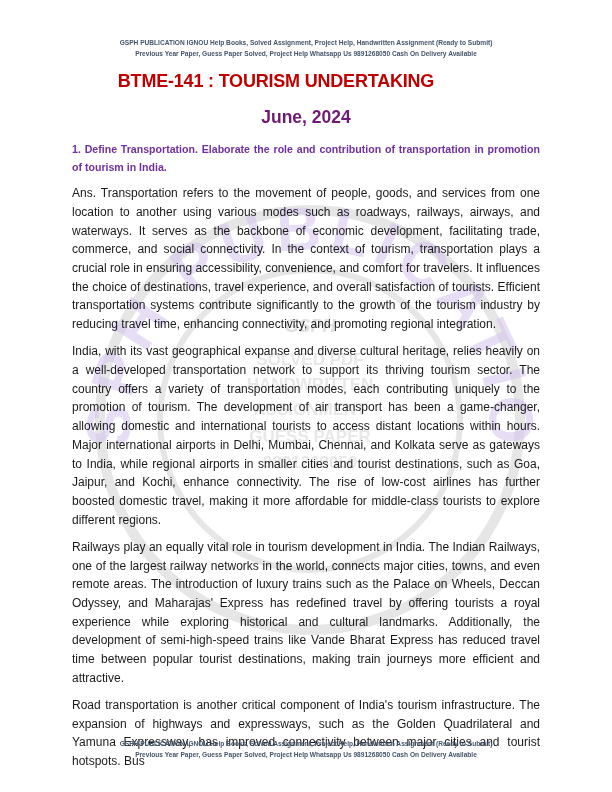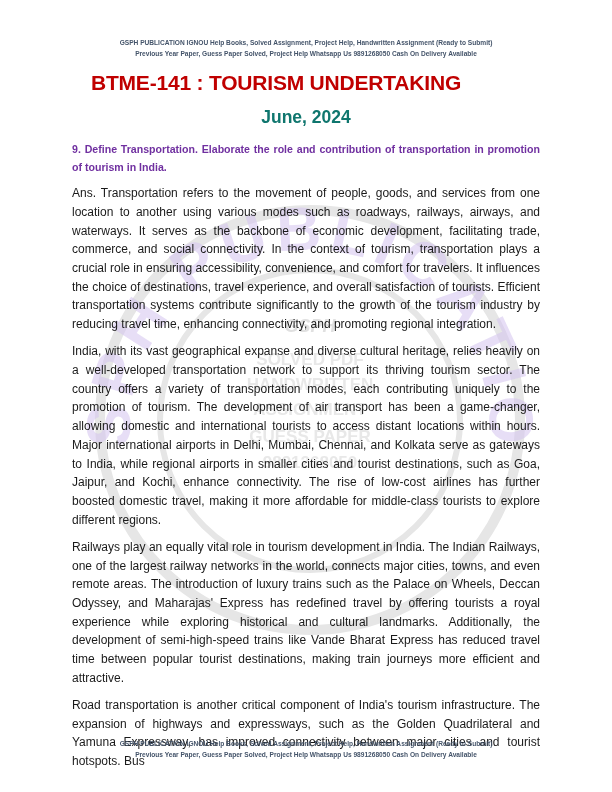--- a/index.html
+++ b/index.html
@@ -42,35 +42,35 @@
       z-index: 1;
     }
     .header { top: 37px; }
     .footer { top: 738px; }
     .title {
       position: absolute;
       top: 71px;
       left: 0;
       width: 552px;
       text-align: center;
-      font-size: 21px;
+      font-size: 18px;
       font-weight: bold;
       color: #c00000;
       letter-spacing: -0.2px;
       z-index: 1;
     }
     .subtitle {
       position: absolute;
       top: 107px;
       left: 0;
       width: 612px;
       text-align: center;
       font-size: 17.5px;
       font-weight: bold;
-      color: #0f766e;
+      color: #701a75;
       z-index: 1;
     }
     .content {
       position: absolute;
       left: 72px;
       top: 141px;
       width: 468px;
       z-index: 1;
     }
     .question {
@@ -117,21 +117,21 @@
 
   <div class="header">
     <div>GSPH PUBLICATION IGNOU Help Books, Solved Assignment, Project Help, Handwritten Assignment (Ready to Submit)</div>
     <div>Previous Year Paper, Guess Paper Solved, Project Help Whatsapp Us 9891268050 Cash On Delivery Available</div>
   </div>
 
   <div class="title">BTME-141 : TOURISM UNDERTAKING</div>
   <div class="subtitle">June, 2024</div>
 
   <div class="content">
-    <p class="question">9. Define Transportation. Elaborate the role and contribution of transportation in promotion of tourism in India.</p>
+    <p class="question">1. Define Transportation. Elaborate the role and contribution of transportation in promotion of tourism in India.</p>
     <p class="para">Ans. Transportation refers to the movement of people, goods, and services from one location to another using various modes such as roadways, railways, airways, and waterways. It serves as the backbone of economic development, facilitating trade, commerce, and social connectivity. In the context of tourism, transportation plays a crucial role in ensuring accessibility, convenience, and comfort for travelers. It influences the choice of destinations, travel experience, and overall satisfaction of tourists. Efficient transportation systems contribute significantly to the growth of the tourism industry by reducing travel time, enhancing connectivity, and promoting regional integration.</p>
     <p class="para">India, with its vast geographical expanse and diverse cultural heritage, relies heavily on a well-developed transportation network to support its thriving tourism sector. The country offers a variety of transportation modes, each contributing uniquely to the promotion of tourism. The development of air transport has been a game-changer, allowing domestic and international tourists to access distant locations within hours. Major international airports in Delhi, Mumbai, Chennai, and Kolkata serve as gateways to India, while regional airports in smaller cities and tourist destinations, such as Goa, Jaipur, and Kochi, enhance connectivity. The rise of low-cost airlines has further boosted domestic travel, making it more affordable for middle-class tourists to explore different regions.</p>
     <p class="para">Railways play an equally vital role in tourism development in India. The Indian Railways, one of the largest railway networks in the world, connects major cities, towns, and even remote areas. The introduction of luxury trains such as the Palace on Wheels, Deccan Odyssey, and Maharajas' Express has redefined travel by offering tourists a royal experience while exploring historical and cultural landmarks. Additionally, the development of semi-high-speed trains like Vande Bharat Express has reduced travel time between popular tourist destinations, making train journeys more efficient and attractive.</p>
     <p class="para">Road transportation is another critical component of India's tourism infrastructure. The expansion of highways and expressways, such as the Golden Quadrilateral and Yamuna Expressway, has improved connectivity between major cities and tourist hotspots. Bus</p>
   </div>
 
   <div class="footer">
     <div>GSPH PUBLICATION IGNOU Help Books, Solved Assignment, Project Help, Handwritten Assignment (Ready to Submit)</div>
     <div>Previous Year Paper, Guess Paper Solved, Project Help Whatsapp Us 9891268050 Cash On Delivery Available</div>
   </div>

